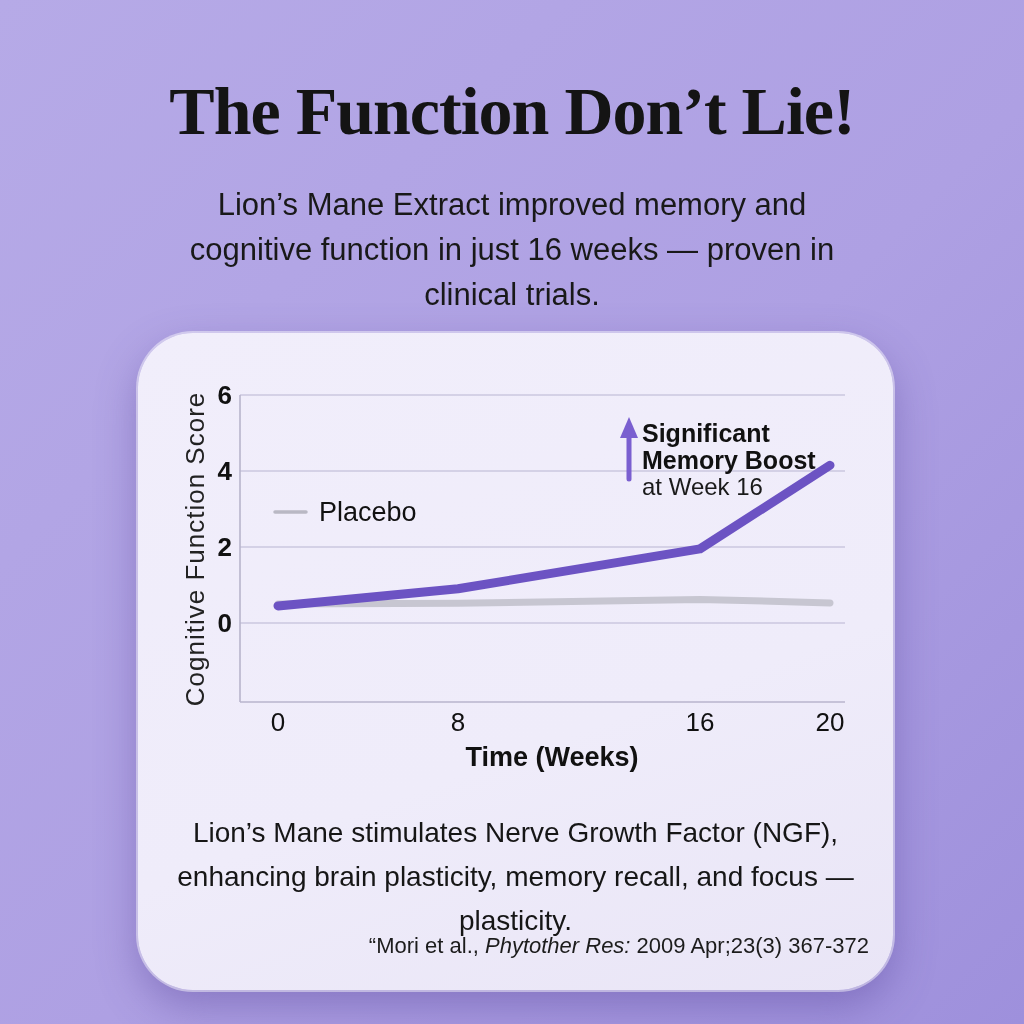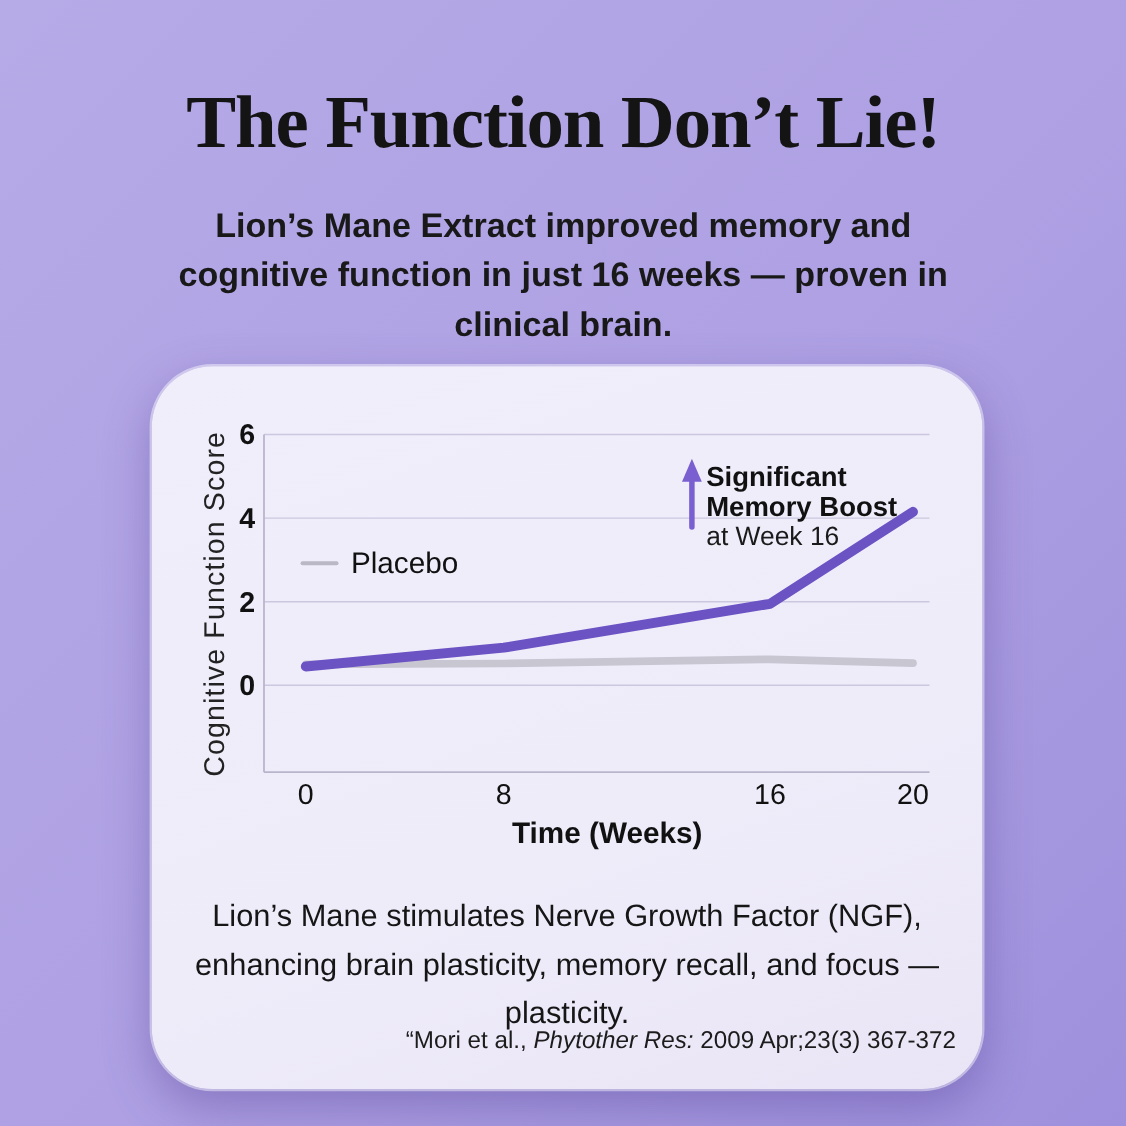--- a/index.html
+++ b/index.html
@@ -13,21 +13,21 @@
     background:linear-gradient(135deg,var(--bg-top) 0%,#aea0e3 55%,var(--bg-bottom) 100%);
     position:relative;color:var(--ink);
   }
   .title{
     position:absolute;top:72px;left:0;width:1024px;text-align:center;
     font-family:"Liberation Serif",serif;font-weight:700;font-size:68px;
     letter-spacing:-1px;color:#141414;
   }
   .subtitle{
     position:absolute;top:182px;left:112px;width:800px;text-align:center;
-    font-size:31px;line-height:45px;font-weight:700;color:#191919;
+    font-size:31px;line-height:45px;font-weight:400;color:#191919;
   }
   .card{
     position:absolute;left:138px;top:333px;width:755px;height:657px;
     background:linear-gradient(160deg,#f1eefb 0%,var(--card-bg) 60%,#e9e5f6 100%);
     border-radius:55px;
     box-shadow:0 0 0 2px rgba(255,255,255,.45),0 16px 42px rgba(84,64,150,.42);
   }
   .chart-svg{position:absolute;top:0;left:0;}
   .y-tick{font-size:26px;font-weight:700;fill:#111;text-anchor:end;}
   .x-tick{font-size:26px;font-weight:500;fill:#111;text-anchor:middle;}
@@ -54,21 +54,21 @@
   .citation .ital{font-style:italic;}
 </style>
 </head>
 <body>
 
 <h1 class="title">The Function Don’t Lie!</h1>
 
 <div class="subtitle">
   <div>Lion’s Mane Extract improved memory and</div>
   <div>cognitive function in just 16 weeks — proven in</div>
-  <div>clinical brain.</div>
+  <div>clinical trials.</div>
 </div>
 
 <div class="card">
 
   <svg class="chart-svg" width="755" height="445" viewBox="0 0 755 445">
 
     <g id="gridlines">
         <line x1="102" x2="707" y1="62" y2="62" class="gridline"></line>
         <line x1="102" x2="707" y1="138" y2="138" class="gridline"></line>
         <line x1="102" x2="707" y1="214" y2="214" class="gridline"></line>

